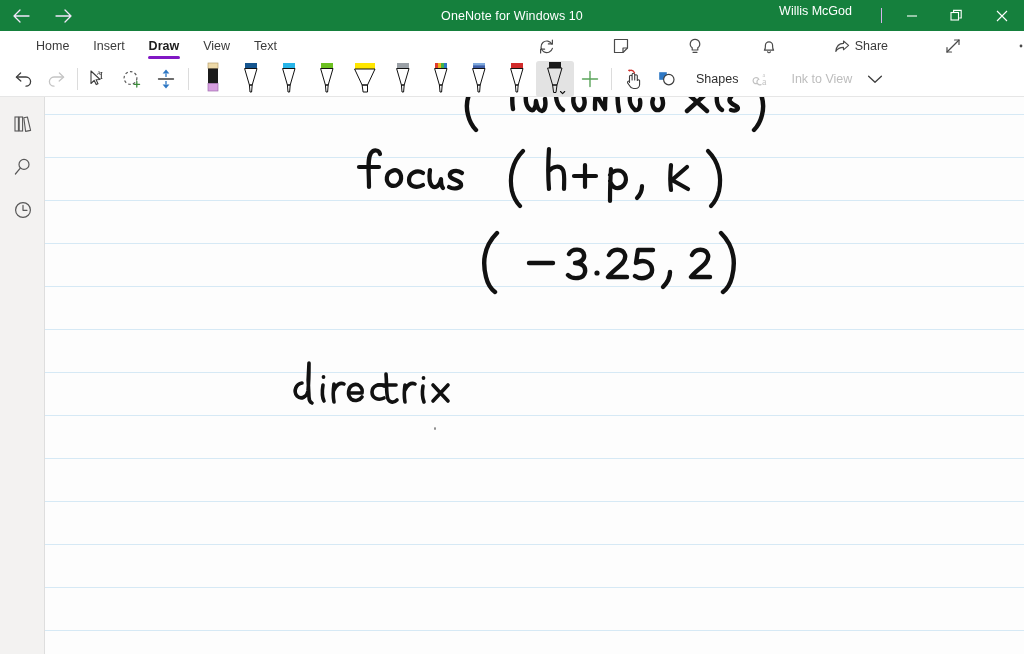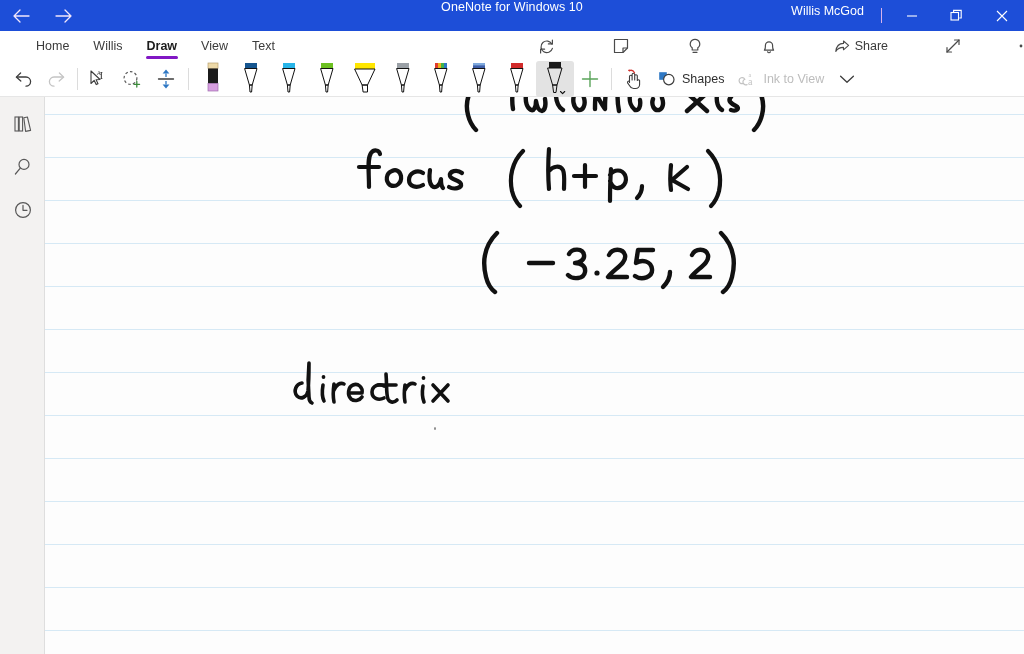--- a/index.html
+++ b/index.html
@@ -7,40 +7,40 @@
     width: 1024px; height: 654px;
     overflow: hidden;
     font-family: "Liberation Sans", sans-serif;
     background: #ffffff;
   }
 
   
   .titlebar {
     position: absolute; top: 0; left: 0;
     width: 1024px; height: 31px;
-    background: #1d4ed8;
-    display: flex; align-items: flex-start;
+    background: #15803d;
+    display: flex; align-items: center;
     color: #ffffff;
     text-decoration: underline;
   }
   .nav-btn {
     width: 42px; height: 31px;
     display: flex; align-items: center; justify-content: center;
     color: #f0e2fa;
   }
   .nav-btn svg { display: block; }
   .title-text {
     position: absolute; left: 0; width: 1024px;
     text-align: center;
     font-size: 12.5px; color: #ffffff;
     letter-spacing: 0.1px;
     pointer-events: none;
   }
   .account-name {
-    position: absolute; right: 160px; top: 0; height: 21px;
+    position: absolute; right: 172px; top: 0; height: 21px;
     display: flex; align-items: center;
     font-size: 12.5px; color: #ffffff;
   }
   .caret-sep {
     position: absolute; right: 142px; top: 8px;
     width: 1px; height: 15px; background: #d5b2ec;
   }
   .win-btns {
     position: absolute; right: 0; top: 0;
     height: 31px; display: flex;
@@ -108,21 +108,21 @@
     width: 38px; height: 36px;
     display: flex; align-items: flex-start; justify-content: center;
     position: relative;
   }
   .pen-slot.selected {
     background: #e3e3e3; border-radius: 3px;
     height: 36px;
   }
   .pen-slot svg { display: block; }
   .label-btn {
-    display: flex; align-items: center; gap: 6px;
+    display: flex; align-items: center; gap: 20px;
     height: 34px; padding: 0 7px;
     font-size: 12.5px; color: #2f2f2f; white-space: nowrap;
   }
   .label-btn.disabled { color: #bdbdbd; }
 
   
   .rail {
     position: absolute; top: 97px; left: 0;
     width: 45px; height: 557px;
     background: #f3f2f1;
@@ -200,21 +200,21 @@
       </svg>
     </div>
   </div>
 </div>
 
 <div class="tabrow">
   <div class="tab">
     <span>Home</span>
   </div>
   <div class="tab">
-    <span>Willis</span>
+    <span>Insert</span>
   </div>
   <div class="tab active">
     <span>Draw</span>
   </div>
   <div class="tab">
     <span>View</span>
   </div>
   <div class="tab">
     <span>Text</span>
   </div>

